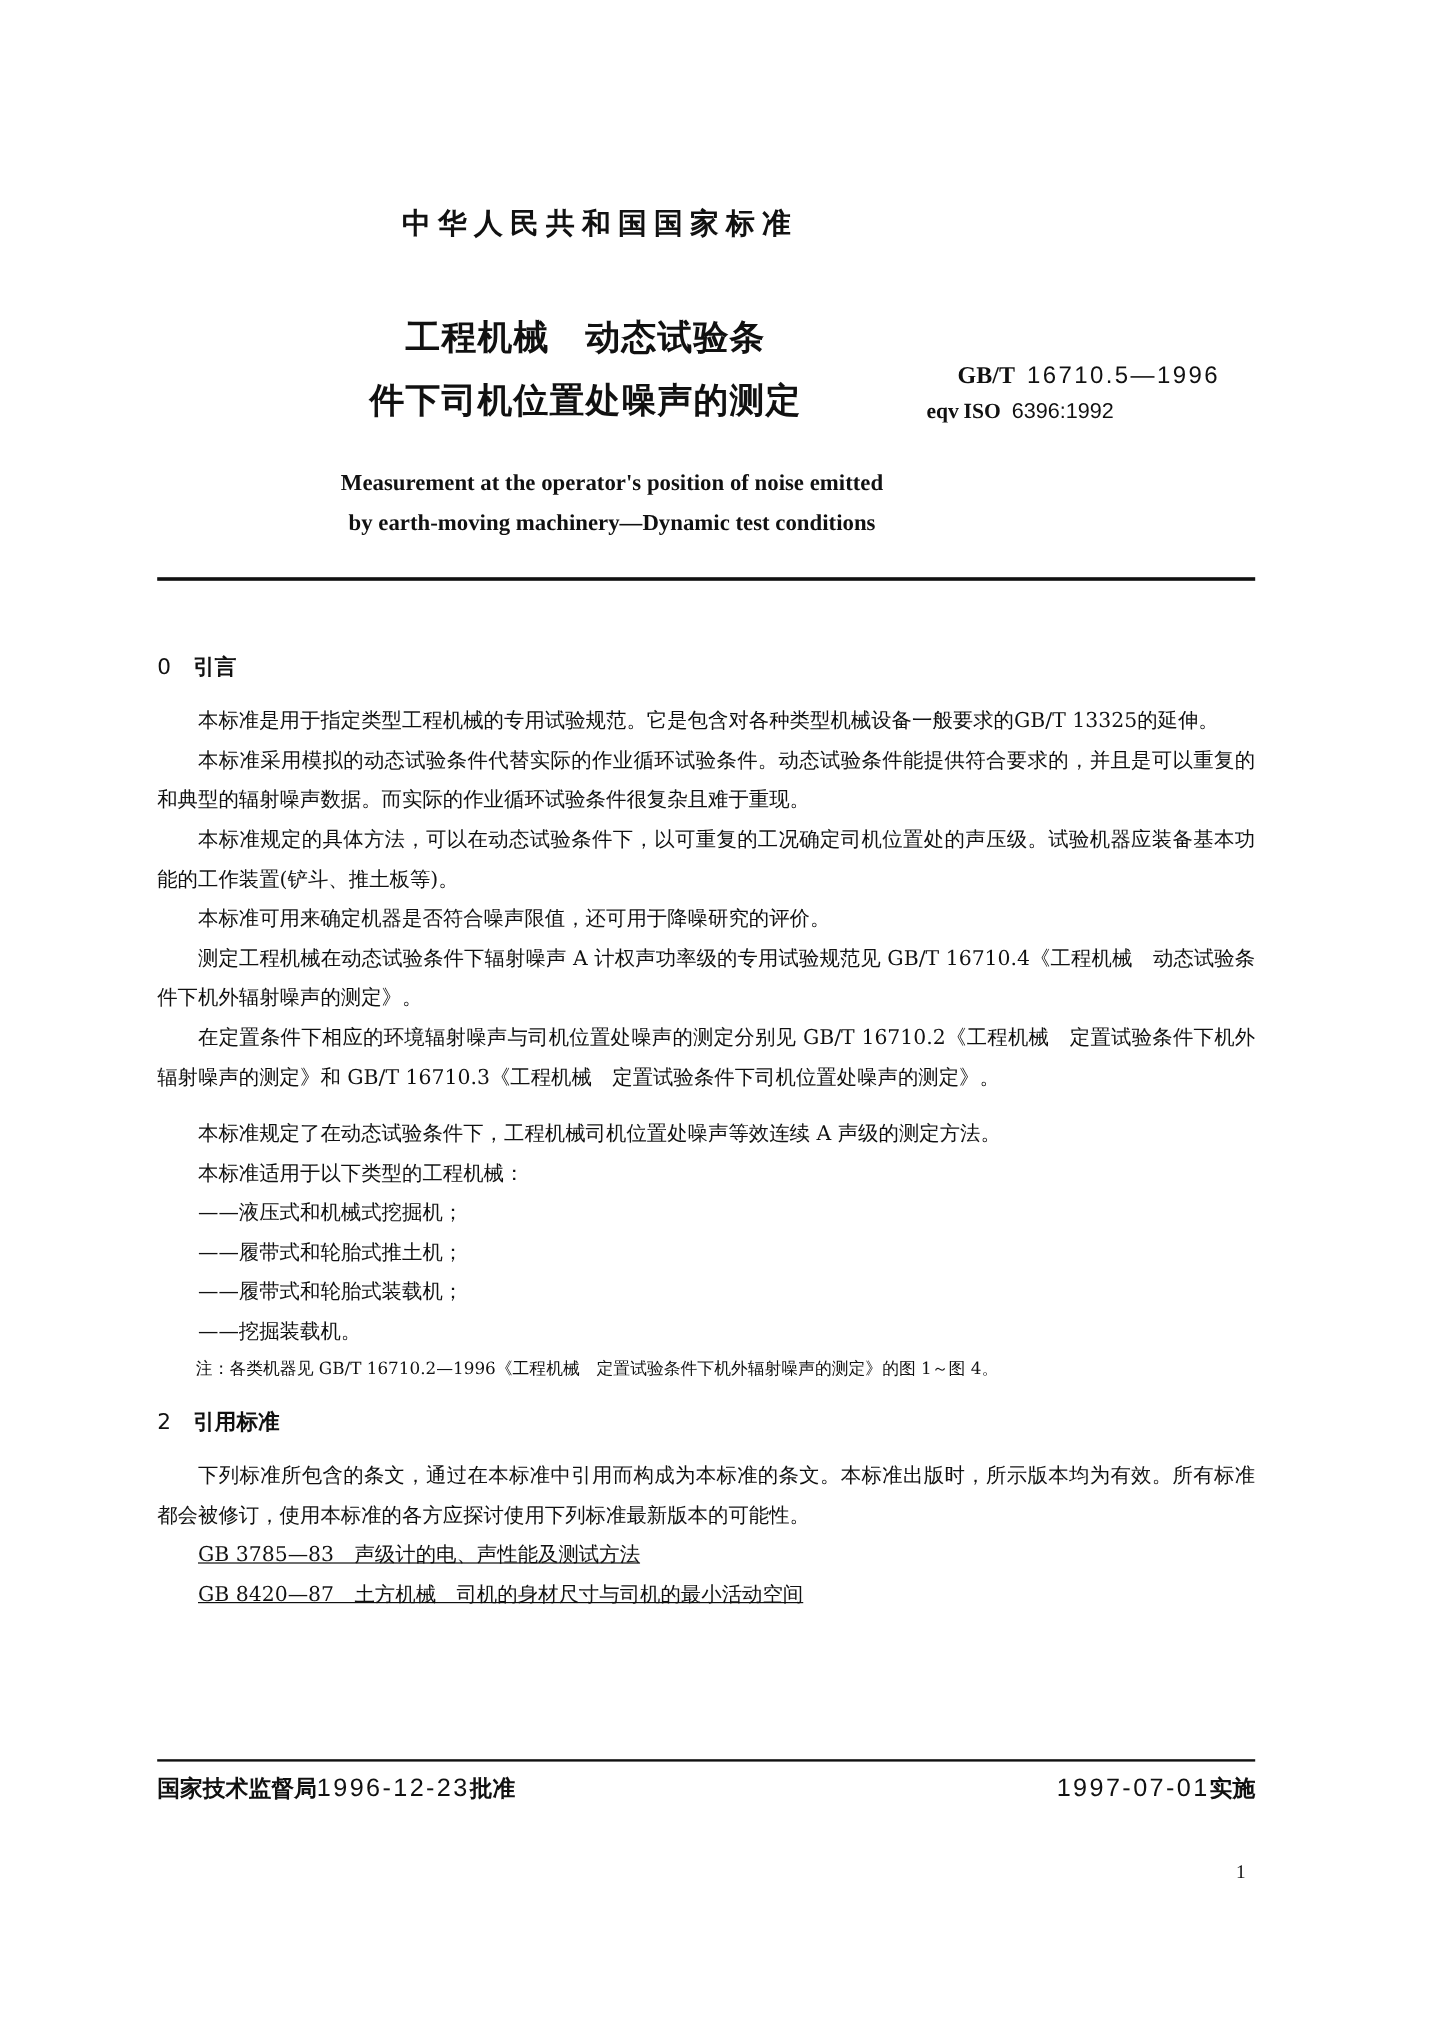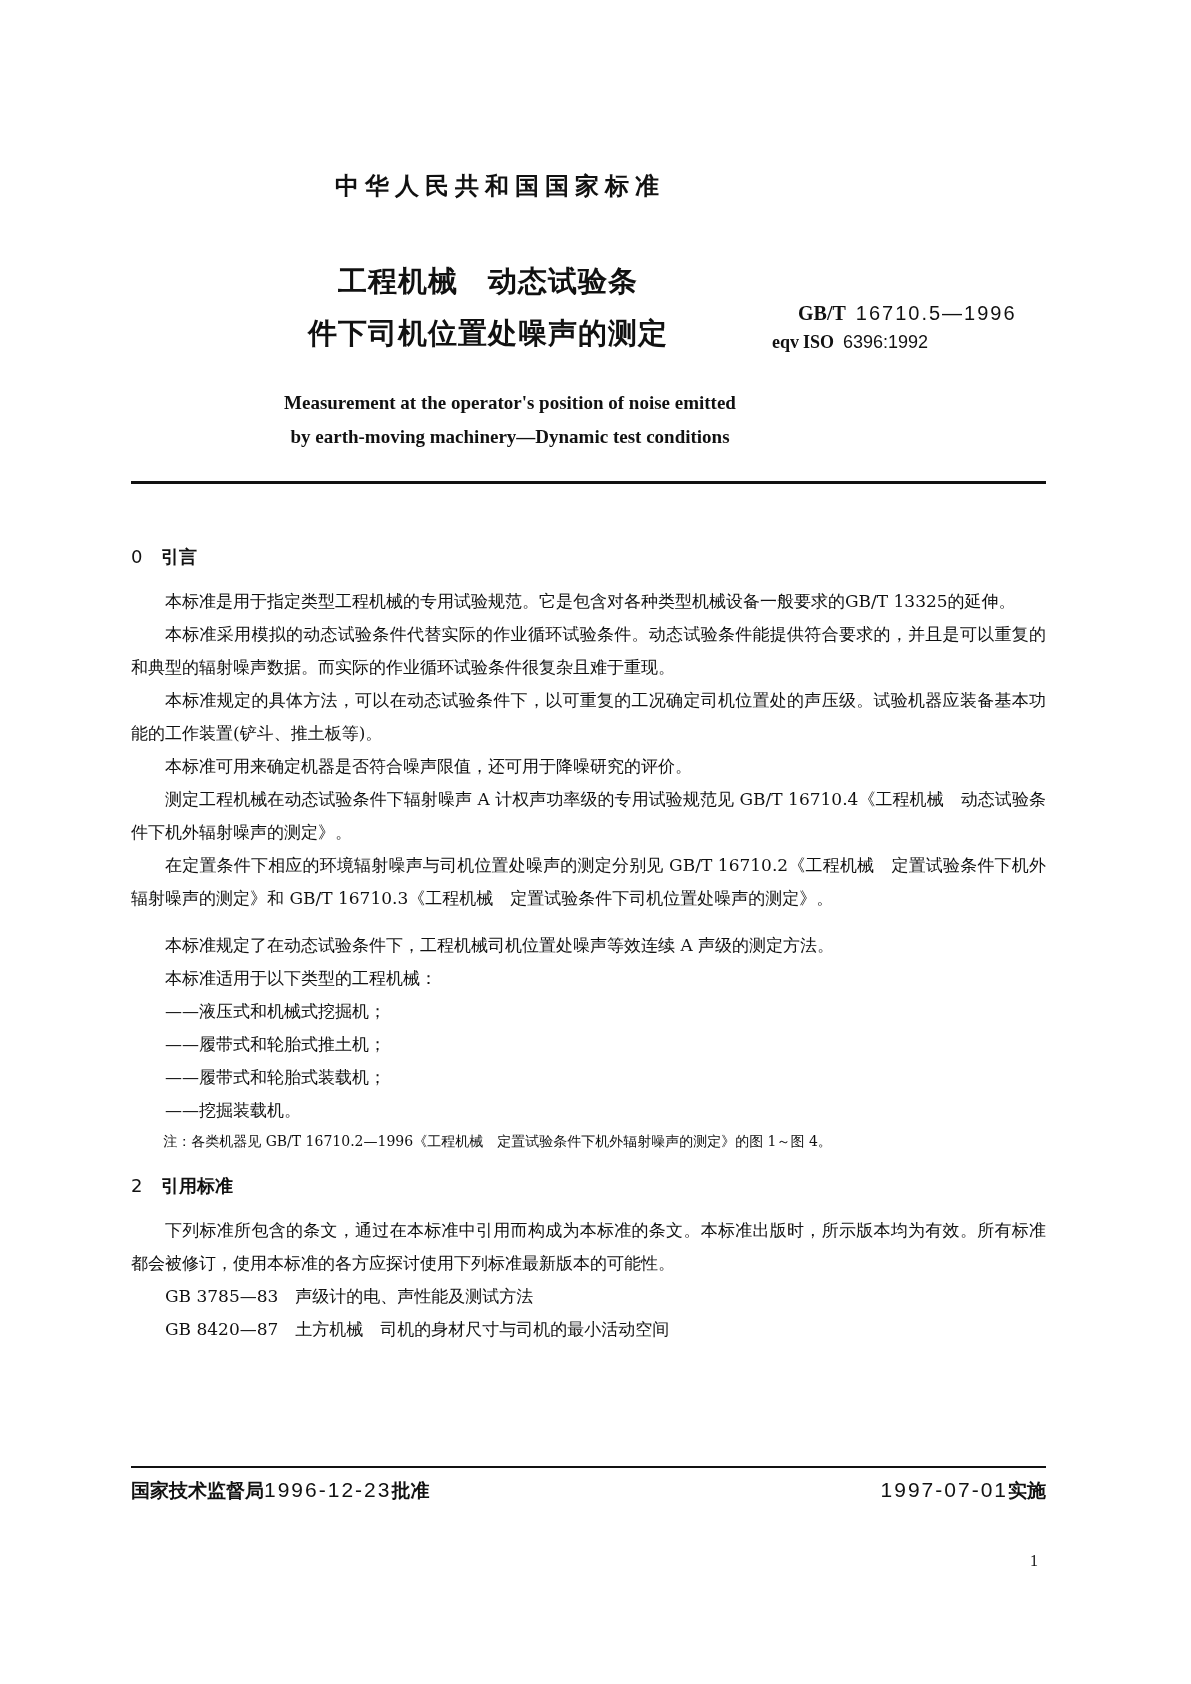--- a/index.html
+++ b/index.html
@@ -38,21 +38,21 @@
     font-family: "DejaVu Serif", serif; font-size: 17px; line-height: 33px;
   }
   .sec-head {
     font-family: "DejaVu Sans", sans-serif; font-weight: bold; font-size: 18px;
     margin: 0 0 12px 0;
   }
   .sec-head .num { display: inline-block; width: 30px; font-weight: normal; }
   p { margin: 0; text-indent: 2em; text-align: justify; }
   .dash-item { padding-left: 2em; }
   .note { font-size: 14px; padding-left: 2.3em; line-height: 28px; }
-  .ref-item { padding-left: 2em; }
+  .ref-item { padding-left: 2em; text-decoration: underline; }
   .gap { height: 14px; }
   .rule-bottom { left: 131px; width: 915px; top: 1466px; height: 2px; background: #111; }
   .footer-left {
     left: 131px; top: 1478px; font-family: "DejaVu Sans", sans-serif; font-weight: bold; font-size: 19px;
   }
   .footer-left .date, .footer-right .date { font-weight: normal; letter-spacing: 2px; font-family: "Liberation Sans", sans-serif; font-size: 21px; }
   .footer-right {
     right: 145px; top: 1478px; font-family: "DejaVu Sans", sans-serif; font-weight: bold; font-size: 19px;
   }
   .page-num { left: 1030px; top: 1552px; font-size: 16px; font-family: "Liberation Serif", serif; }

